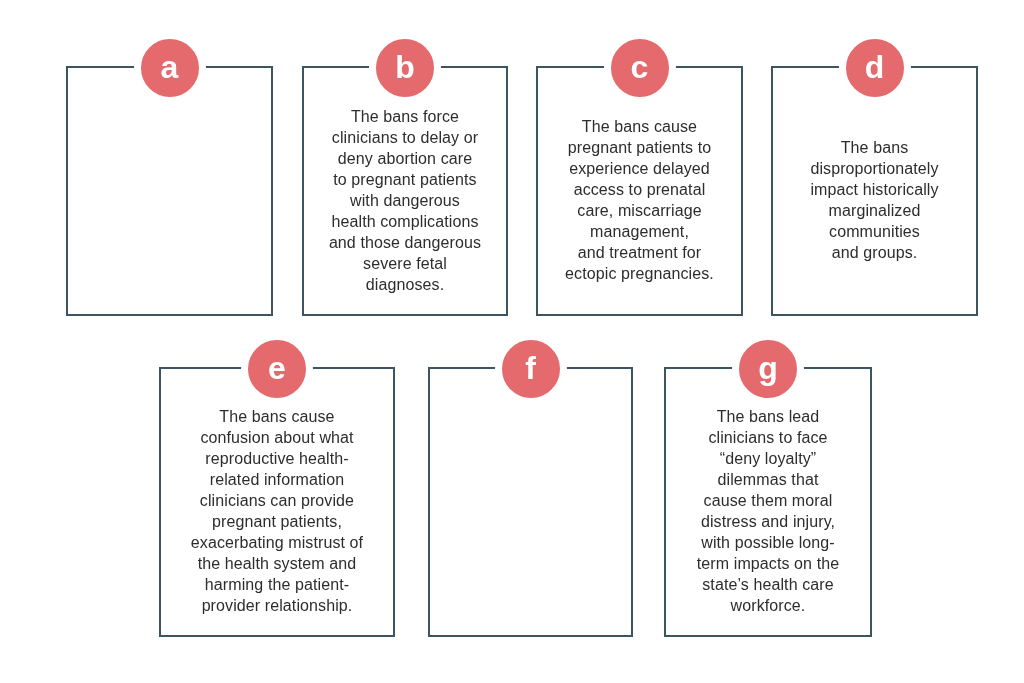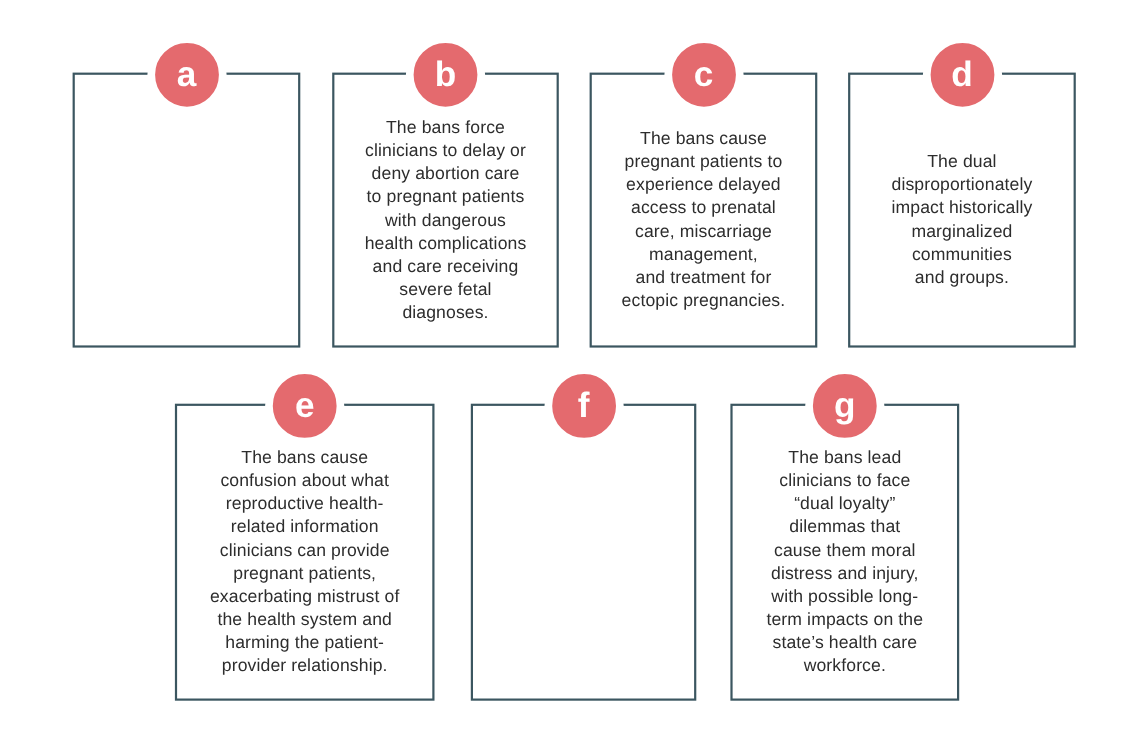--- a/index.html
+++ b/index.html
@@ -79,21 +79,21 @@
   <div class="card card-b">
     <div class="badge">
       <span class="badge-letter">b</span>
     </div>
     <div class="card-text">The bans force
 clinicians to delay or
 deny abortion care
 to pregnant patients
 with dangerous
 health complications
-and care receiving
+and those dangerous
 severe fetal
 diagnoses.</div>
   </div>
 
   <div class="card card-c">
     <div class="badge">
       <span class="badge-letter">c</span>
     </div>
     <div class="card-text">The bans cause
 pregnant patients to
@@ -102,21 +102,21 @@
 care, miscarriage
 management,
 and treatment for
 ectopic pregnancies.</div>
   </div>
 
   <div class="card card-d">
     <div class="badge">
       <span class="badge-letter">d</span>
     </div>
-    <div class="card-text">The dual
+    <div class="card-text">The bans
 disproportionately
 impact historically
 marginalized
 communities
 and groups.</div>
   </div>
 
   <div class="card card-e">
     <div class="badge">
       <span class="badge-letter">e</span>
@@ -138,21 +138,21 @@
       <span class="badge-letter">f</span>
     </div>
   </div>
 
   <div class="card card-g">
     <div class="badge">
       <span class="badge-letter">g</span>
     </div>
     <div class="card-text">The bans lead
 clinicians to face
-“dual loyalty”
+“deny loyalty”
 dilemmas that
 cause them moral
 distress and injury,
 with possible long-
 term impacts on the
 state’s health care
 workforce.</div>
   </div>
 
 </div>

